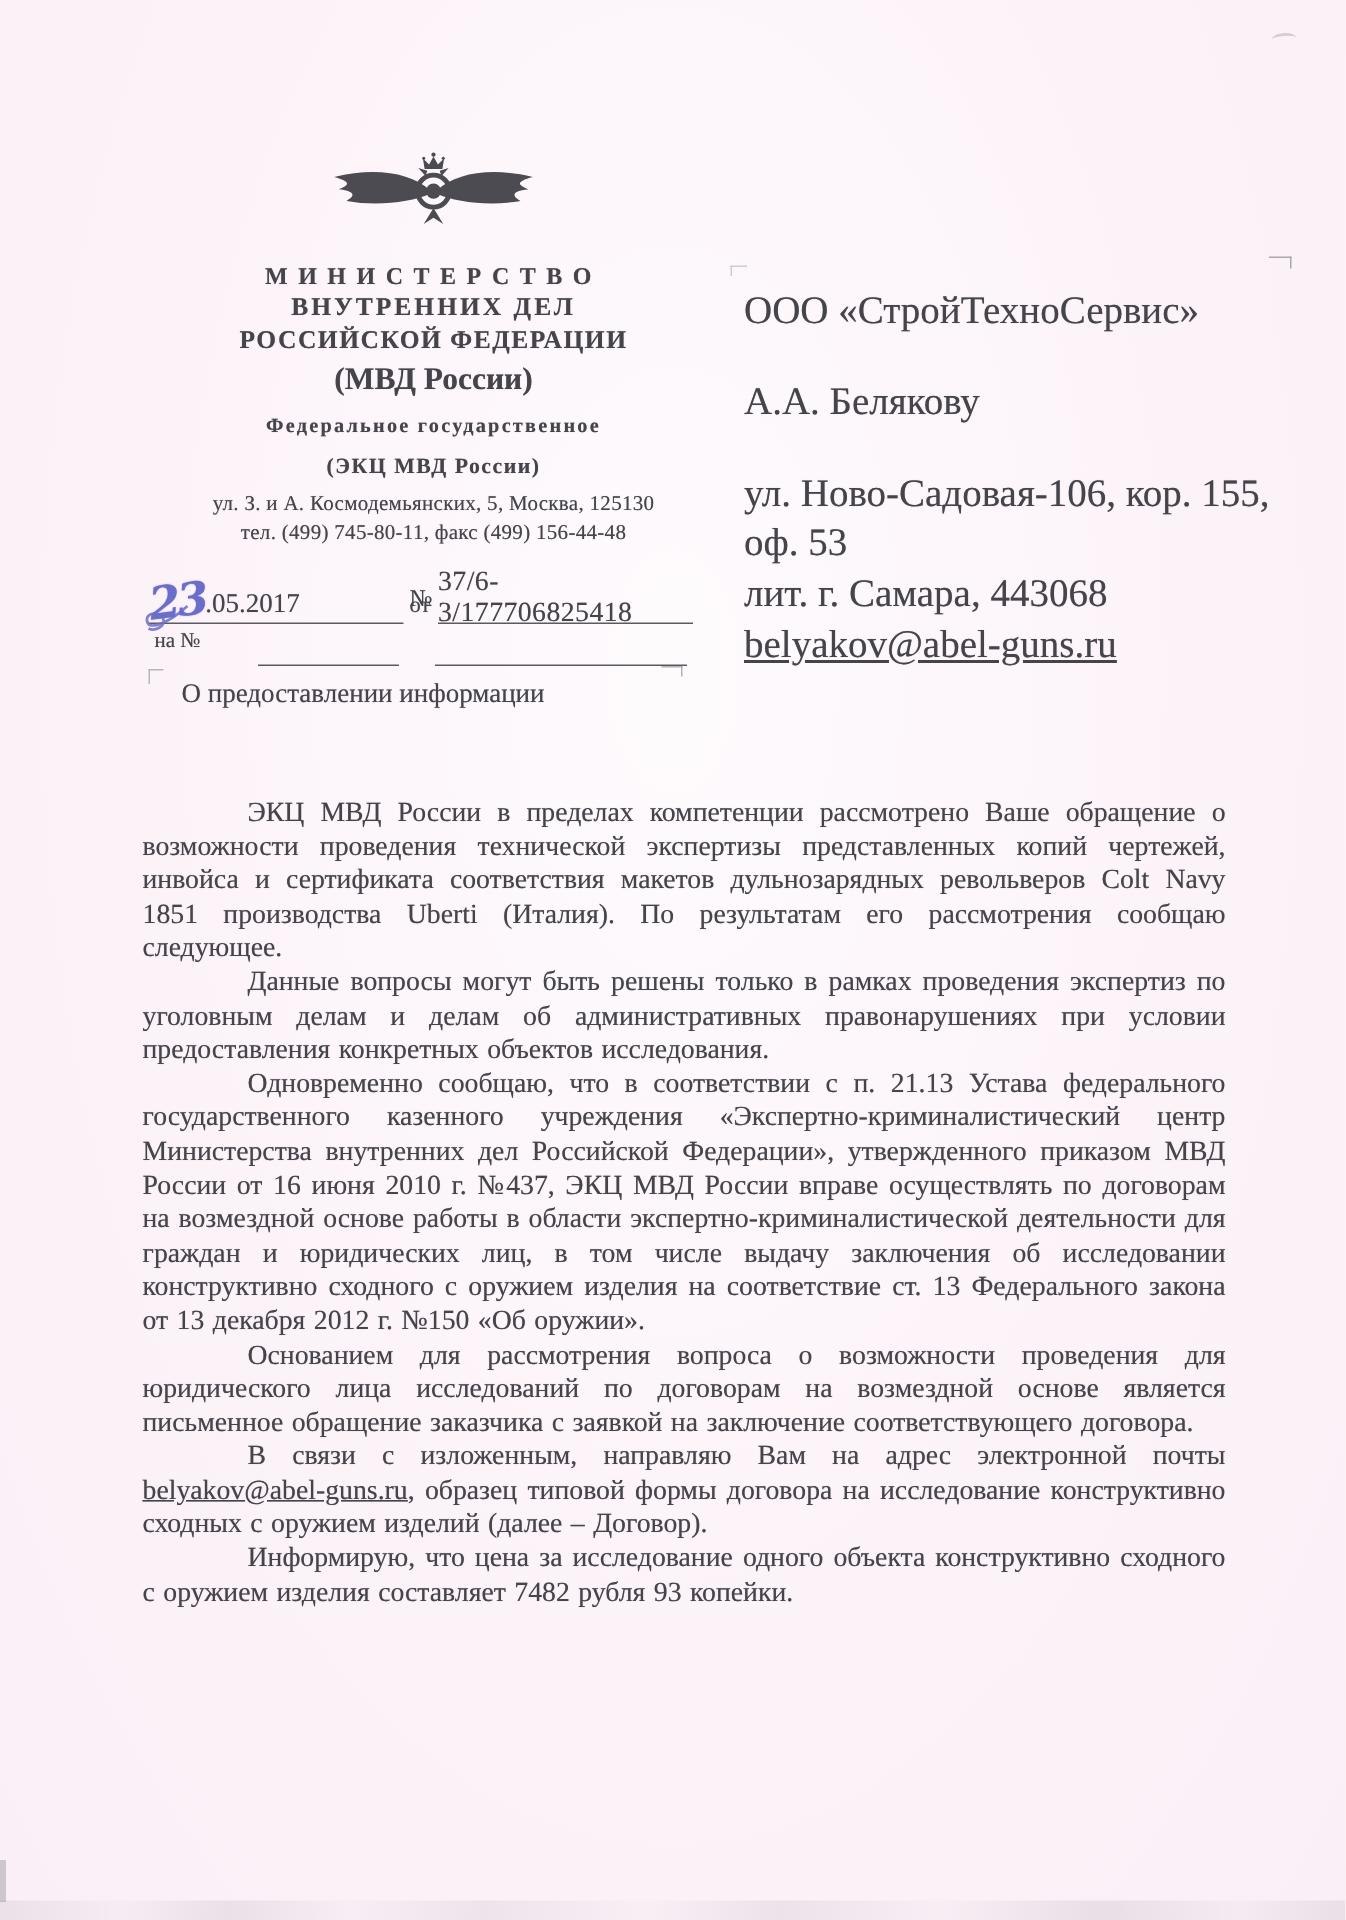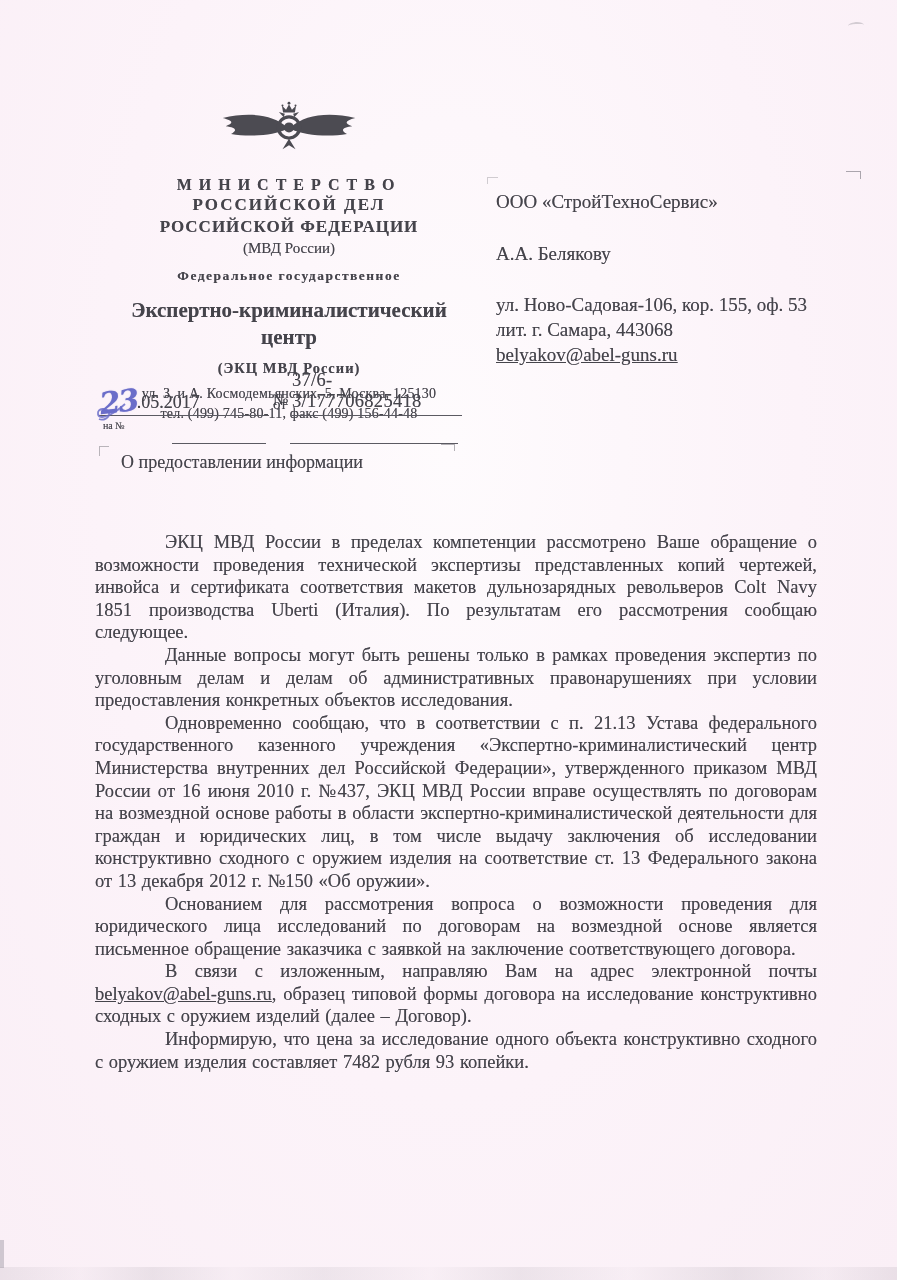--- a/index.html
+++ b/index.html
@@ -11,51 +11,51 @@
     color:#45444b;
     text-shadow:0 0 0.5px rgba(70,68,80,.55);
   }
 
   
   .letterhead { position:absolute; left:88px; top:86px; width:402px; text-align:center; }
   .emblem { display:block; margin:0 auto 6px auto; width:142px; height:84px; }
   .ministry-1 { font-weight:bold; font-size:16px; letter-spacing:7px; white-space:nowrap; }
   .ministry-2 { font-weight:bold; font-size:17px; letter-spacing:2px; line-height:1.3; }
   .ministry-3 { font-weight:bold; font-size:17px; letter-spacing:1px; line-height:1.3; }
-  .ministry-4 { font-weight:normal; font-size:15px; margin-top:2px; }
+  .ministry-4 { font-weight:bold; font-size:21px; margin-top:2px; }
   .orgtype    { font-weight:bold; font-size:13.5px; letter-spacing:1.5px; line-height:1.45; margin-top:9px; }
   .center-name { font-weight:bold; font-size:21px; line-height:1.3; margin-top:11px; }
   .center-abbr { font-weight:bold; font-size:14.5px; letter-spacing:1px; margin-top:9px; }
   .lh-addr { font-size:14px; line-height:1.4; margin-top:7px; letter-spacing:.2px; }
 
   
-  .recipient { position:absolute; left:496px; top:190px; width:372px; font-size:19px; line-height:1.3; }
+  .recipient { position:absolute; left:496px; top:190px; width:372px; font-size:26px; line-height:1.3; }
   .recipient .company { margin-bottom:27px; }
   .recipient .person  { margin-bottom:27px; }
   .recipient .email   { text-decoration:underline; }
 
   
   .ref-date-box {
     position:absolute; left:99px; top:378px; width:170px; height:37px;
     border-bottom:1.6px solid #5b5a62; display:flex; align-items:flex-end;
   }
   .hand-day {
     display:inline-block; color:#6a6dc9; font-size:30px; font-weight:bold; font-style:italic;
     transform:rotate(-7deg) translateY(4px); text-shadow:0 0 1px rgba(106,109,201,.6);
     font-family:"DejaVu Serif",serif; letter-spacing:-2px;
   }
   .hand-flourish { position:absolute; left:-4px; bottom:-8px; width:34px; height:22px; }
   .ref-date-typed { font-size:18px; padding-bottom:2px; }
   .ref-no-label { position:absolute; left:273px; top:391px; font-size:16px; }
   .ref-no-box {
     position:absolute; left:292px; top:378px; width:170px; height:37px;
-    border-bottom:1.6px solid #5b5a62; display:flex; align-items:flex-end; font-size:18.5px;
+    border-bottom:1.6px solid #5b5a62; display:flex; align-items:flex-start; font-size:18.5px;
   }
   .ref-no-box span { padding-bottom:3px; letter-spacing:.3px; }
-  .reply-label { position:absolute; left:103px; top:420px; font-size:10px; }
+  .reply-label { position:absolute; left:103px; top:420px; font-size:14px; }
   .reply-line-1 { position:absolute; left:172px; top:443px; width:94px; border-top:1.4px solid #5b5a62; }
   .reply-from-label { position:absolute; left:273px; top:396px; font-size:15px; }
   .reply-line-2 { position:absolute; left:290px; top:443px; width:168px; border-top:1.4px solid #5b5a62; }
 
   
   .subject { position:absolute; left:121px; top:452px; font-size:18px;text-align:center; }
 
   
   .letter-body {
     position:absolute; left:95px; top:531px; width:722px;
@@ -105,29 +105,25 @@
 
       <path d="M111,28 l-8,-9 10,3 z"></path>
       <path d="M129,28 l8,-9 -10,3 z"></path>
 
       <circle cx="120" cy="45" r="18" fill="none" stroke="#4c4b52" stroke-width="5.5"></circle>
       <circle cx="120" cy="45" r="8.5"></circle>
 
       <path d="M120,64 l-11,18 11,-7 11,7 z"></path>
     </svg>
     <div class="ministry-1">МИНИСТЕРСТВО</div>
-    <div class="ministry-2">РОССИЙСКОЙ ДЕЛ</div>
+    <div class="ministry-2">ВНУТРЕННИХ ДЕЛ</div>
     <div class="ministry-3">РОССИЙСКОЙ ФЕДЕРАЦИИ</div>
     <div class="ministry-4">(МВД России)</div>
     <div class="orgtype">
       <div>Федеральное государственное</div>
-    </div>
-    <div class="center-name">
-      <div>Экспертно-криминалистический</div>
-      <div>центр</div>
     </div>
     <div class="center-abbr">(ЭКЦ МВД России)</div>
     <div class="lh-addr">
       <div>ул. З. и А. Космодемьянских, 5, Москва, 125130</div>
       <div>тел. (499) 745-80-11, факс (499) 156-44-48</div>
     </div>
   </div>
 
   <div class="recipient">
     <div class="company">ООО «СтройТехноСервис»</div>

